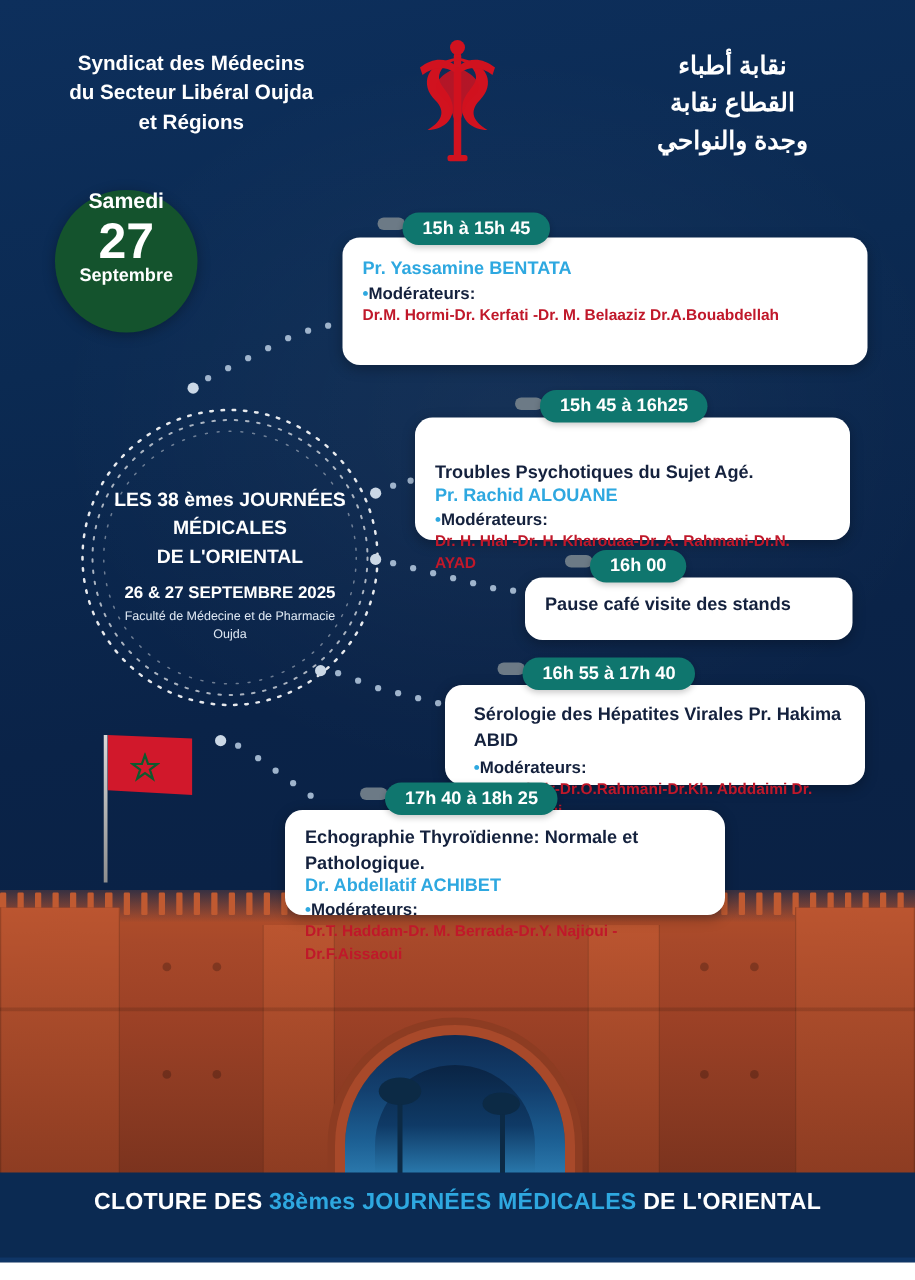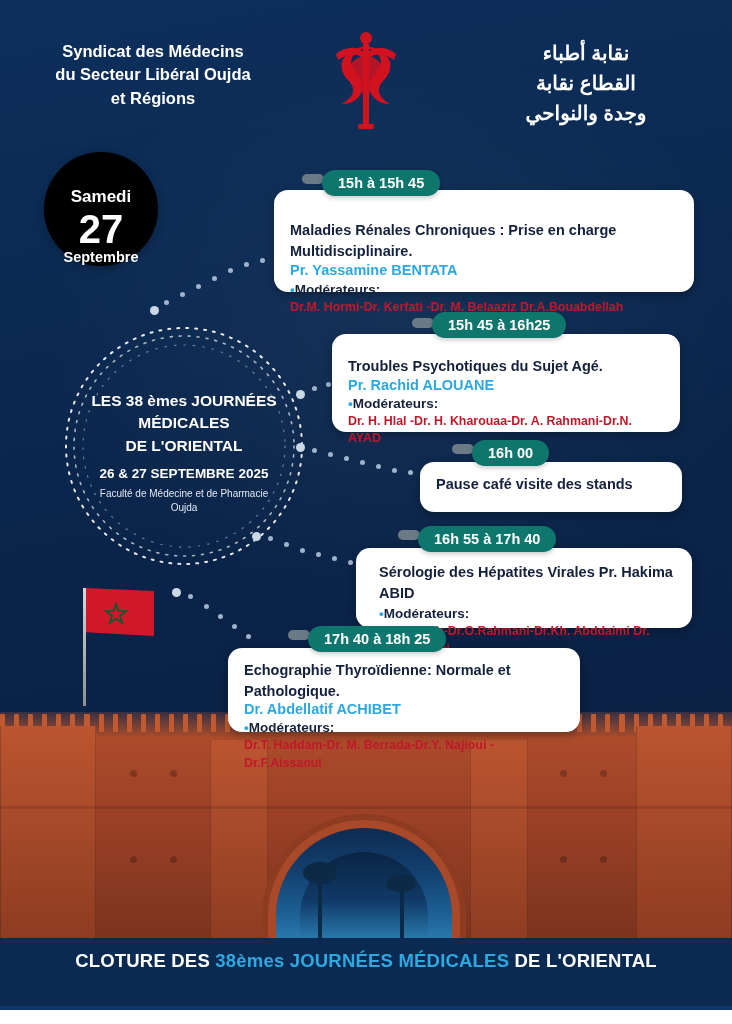--- a/index.html
+++ b/index.html
@@ -99,22 +99,22 @@
     color:#ffffff; font-weight:bold; font-size:20px; line-height:1.5;
     text-align:center; direction:rtl;
   }
   .caduceus {
     position:absolute; left:330px; top:24px; width:72px; height:110px;
   }
 
   
   .badge {
     position:absolute; left:44px; top:152px; width:114px; height:114px;
-    border-radius:50%; background:#000000; color:#fff; text-align:center;
-    display:flex; flex-direction:column; justify-content:flex-end; align-items:center;
+    border-radius:50%; background:#14532d; color:#fff; text-align:center;
+    display:flex; flex-direction:column; justify-content:flex-start; align-items:center;
     box-shadow:0 2px 10px rgba(0,0,0,0.3);
   }
   .badge .d1 { font-size:17px; font-weight:bold; line-height:1.1; }
   .badge .d2 { font-size:40px; font-weight:bold; line-height:1.05; margin:1px 0 0; }
   .badge .d3 { font-size:14.5px; font-weight:bold; line-height:1.1; }
 
   
   .circle-wrap { position:absolute; left:62px; top:324px; width:244px; height:244px; }
   .circle-title {
     position:absolute; left:0; top:66px; width:244px; text-align:center;
@@ -364,32 +364,31 @@
   <div class="dot" style="left:348px; top:560px;"></div>
 
   <div class="dot" style="left:188px; top:594px;"></div>
   <div class="dot" style="left:204px; top:604px;"></div>
   <div class="dot" style="left:218px; top:614px;"></div>
   <div class="dot" style="left:232px; top:624px;"></div>
   <div class="dot" style="left:246px; top:634px;"></div>
 </div>
 
 <div class="card" style="left:274px; top:190px; width:420px; height:102px;">
-  <div class="c-title" style="margin-top:14px;">Maladies Rénales Chroniques : Prise en charge Multidisciplinaire.</div>
   <span class="c-speaker">Pr. Yassamine BENTATA</span>
   <div class="c-mod">
     <span class="bullet">•</span><span>Modérateurs:</span>
   </div>
   <div class="c-names">Dr.M. Hormi-Dr. Kerfati -Dr. M. Belaaziz  Dr.A.Bouabdellah</div>
 </div>
 <div class="pill-tab" style="left:302px; top:174px;"></div>
 <div class="time-pill" style="left:322px; top:170px;">15h à 15h 45</div>
 
 <div class="card" style="left:332px; top:334px; width:348px; height:98px;">
-  <div class="c-title" style="margin-top:6px;">Troubles Psychotiques du Sujet Agé.</div>
+  <div class="c-title" style="margin-top:18px;">Troubles Psychotiques du Sujet Agé.</div>
   <div class="c-speaker">Pr. Rachid ALOUANE</div>
   <div class="c-mod">
     <span class="bullet">•</span><span>Modérateurs:</span>
   </div>
   <div class="c-names">Dr. H. Hlal -Dr. H. Kharouaa-Dr. A. Rahmani-Dr.N. AYAD</div>
 </div>
 <div class="pill-tab" style="left:412px; top:318px;"></div>
 <div class="time-pill" style="left:432px; top:312px;">15h 45 à 16h25</div>
 
 <div class="card" style="left:420px; top:462px; width:262px; height:50px; padding-top:14px;">

